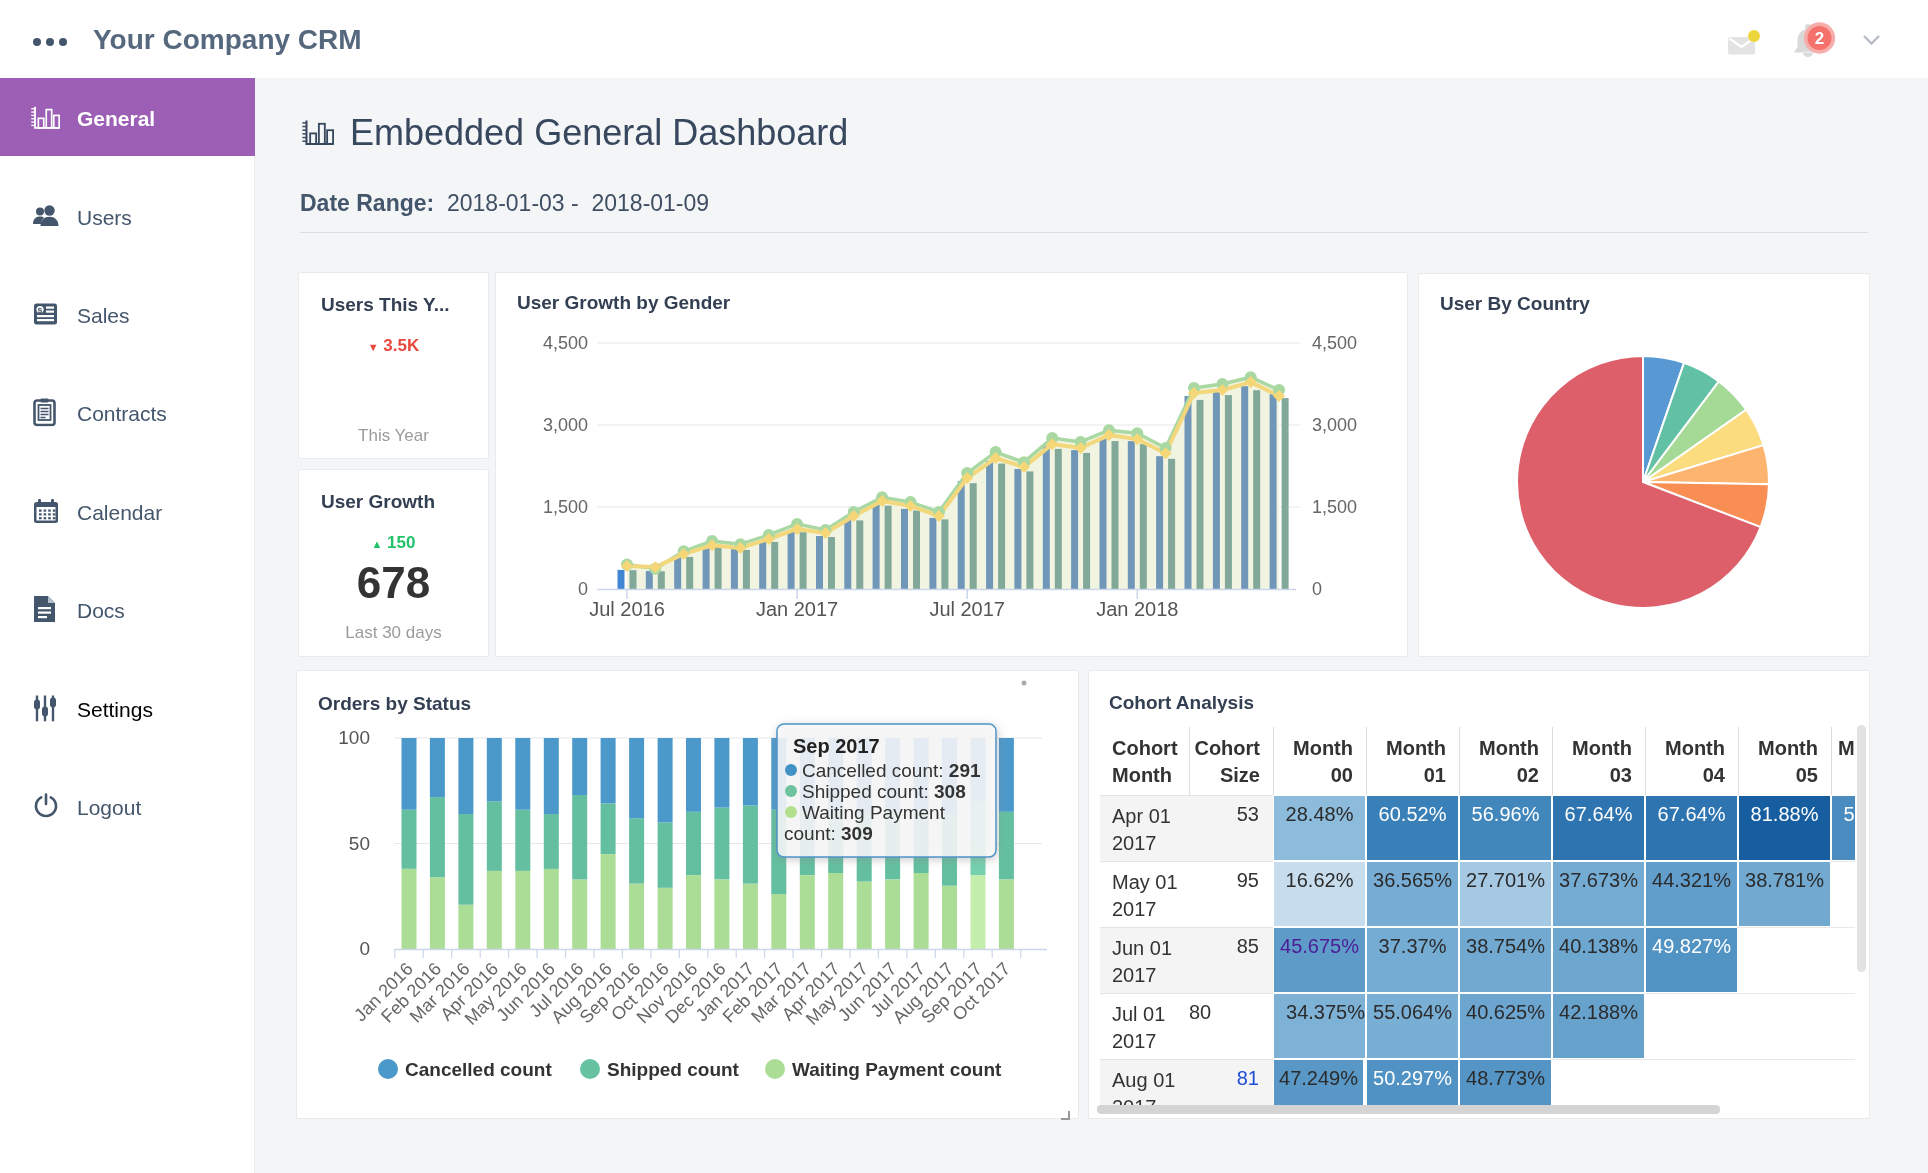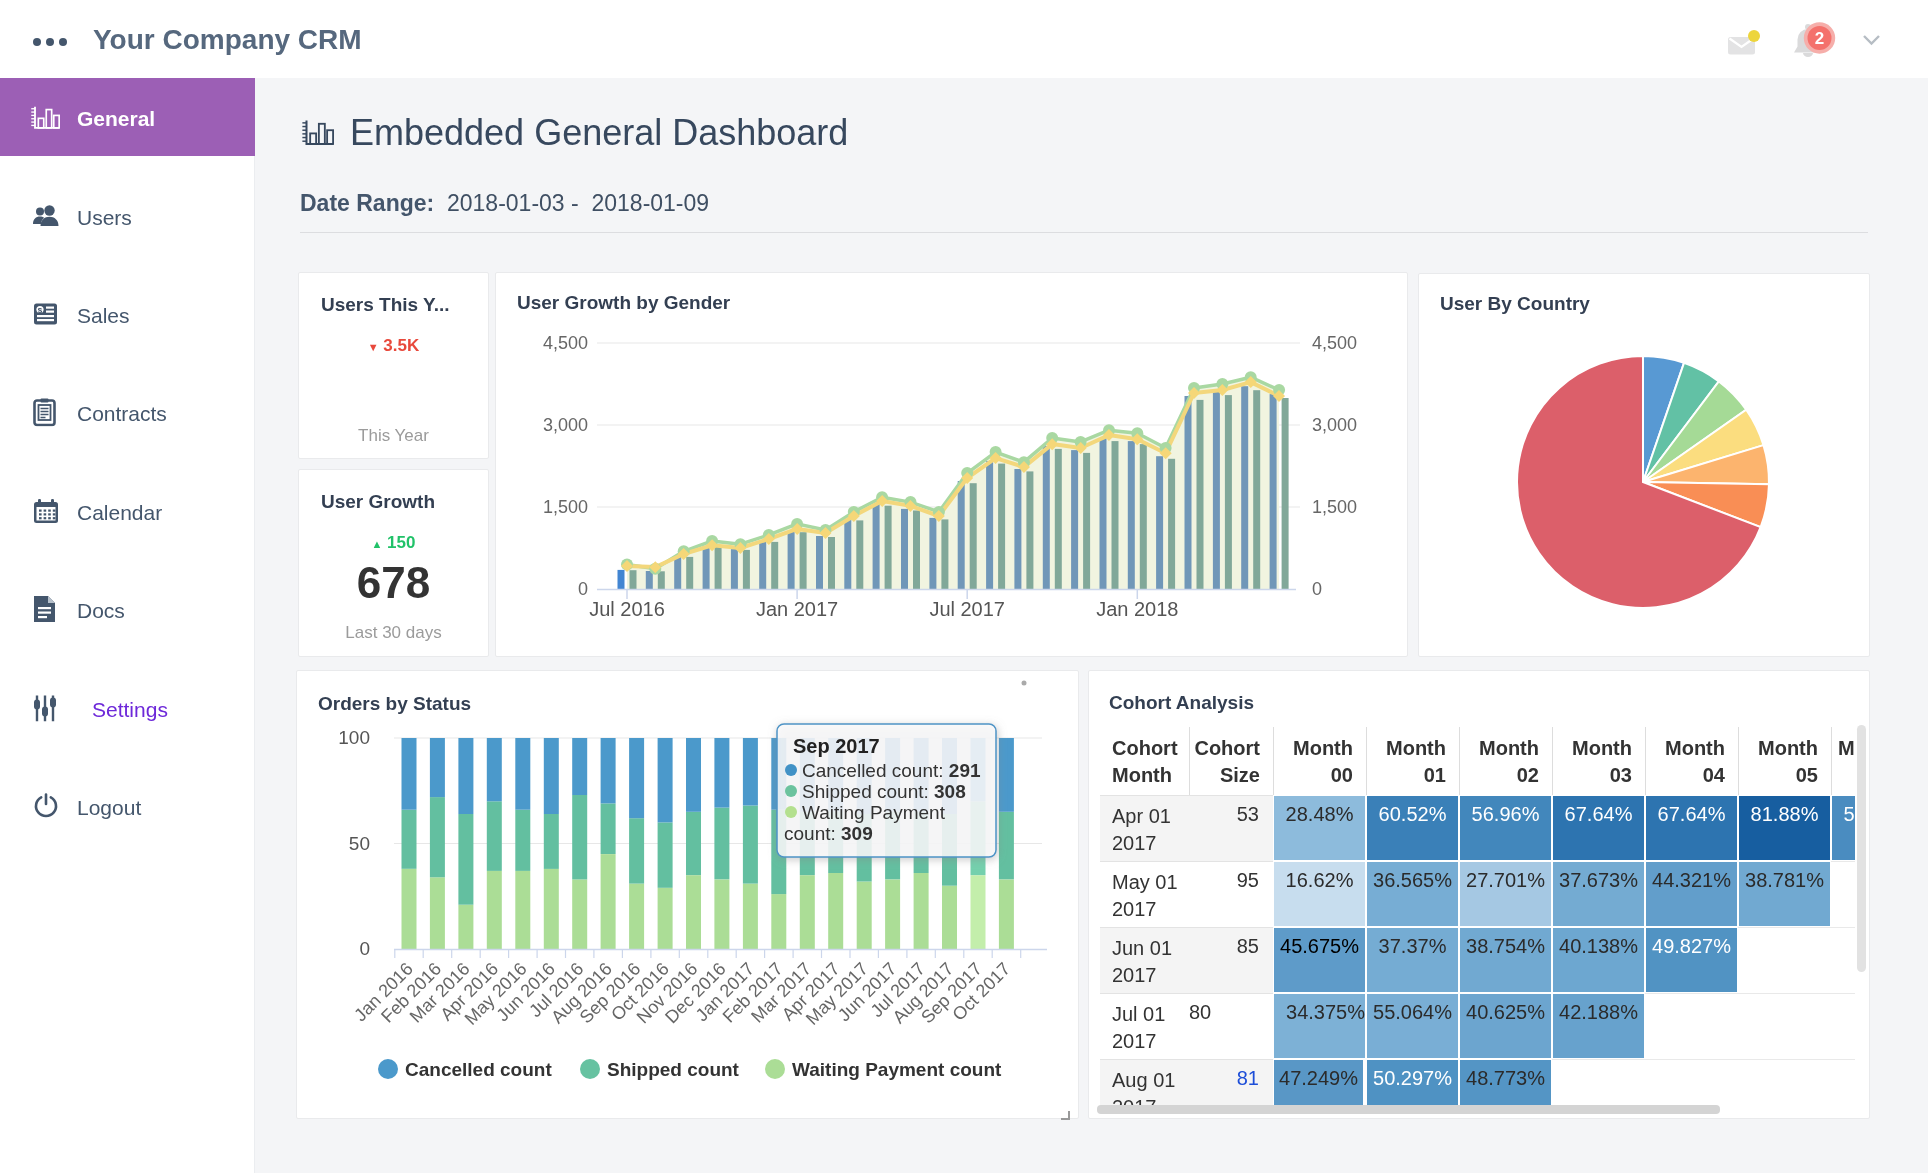--- a/index.html
+++ b/index.html
@@ -132,21 +132,21 @@
 <div style="position:absolute;left:33px;top:50%;transform:translateY(-50%)"><svg width="24" height="27" viewBox="0 0 24 27" stroke="#44566c" stroke-width="2.4">
 <line x1="4" y1="1" x2="4" y2="27"></line>
         <line x1="12" y1="1" x2="12" y2="27"></line>
         <line x1="20" y1="1" x2="20" y2="27"></line>
 <g stroke-width="6" stroke-linecap="round">
           <line x1="4" y1="8" x2="4" y2="12"></line>
           <line x1="12" y1="15" x2="12" y2="19"></line>
           <line x1="20" y1="6" x2="20" y2="10"></line>
         </g>
       </svg></div>
-<div style="position:absolute;left:92px;top:3px;font-size:21px;color:#6d28d9">Settings</div>
+<div style="position:absolute;left:77px;top:3px;font-size:21px;color:#000000">Settings</div>
   </div>
 <div style="position:absolute;left:0;top:793px;width:255px;height:30px">
 <div style="position:absolute;left:33px;top:50%;transform:translateY(-50%)"><svg width="26" height="26" viewBox="0 0 26 26" fill="none" stroke="#44566c" stroke-width="2.6" stroke-linecap="round">
 <path d="M8.2 4.3 a10 10 0 1 0 9.6 0"></path>
         <line x1="13" y1="1.5" x2="13" y2="11"></line>
       </svg></div>
 <div style="position:absolute;left:77px;top:3px;font-size:21px;color:#44566c">Logout</div>
   </div>
 
 <div style="position:absolute;left:301px;top:118px"><svg width="33" height="29" viewBox="0 0 36 29">
@@ -496,21 +496,21 @@
 <div style="position:absolute;left:174px;top:135px;width:91px;height:64px;background:#c7ddee;color:#2b2b2b;font-size:20px;text-align:center;padding-top:7px;box-sizing:border-box">16.62%</div>
 <div style="position:absolute;left:267px;top:135px;width:91px;height:64px;background:#77add4;color:#2b2b2b;font-size:20px;text-align:center;padding-top:7px;box-sizing:border-box">36.565%</div>
 <div style="position:absolute;left:360px;top:135px;width:91px;height:64px;background:#a5c8e3;color:#2b2b2b;font-size:20px;text-align:center;padding-top:7px;box-sizing:border-box">27.701%</div>
 <div style="position:absolute;left:453px;top:135px;width:91px;height:64px;background:#74abd2;color:#2b2b2b;font-size:20px;text-align:center;padding-top:7px;box-sizing:border-box">37.673%</div>
 <div style="position:absolute;left:546px;top:135px;width:91px;height:64px;background:#629ecb;color:#2b2b2b;font-size:20px;text-align:center;padding-top:7px;box-sizing:border-box">44.321%</div>
 <div style="position:absolute;left:639px;top:135px;width:91px;height:64px;background:#71a9d1;color:#2b2b2b;font-size:20px;text-align:center;padding-top:7px;box-sizing:border-box">38.781%</div>
 <div style="position:absolute;left:731px;top:134px;width:93px;height:66px;border-top:1px solid #e9e9e9;box-sizing:border-box"></div>
 <div style="position:absolute;left:0px;top:200px;width:173px;height:66px;background:#f4f4f4;border-top:1px solid #e3e3e3;box-sizing:border-box"></div>
 <div style="position:absolute;left:12px;top:208px;font-size:20px;color:#333;line-height:27px">Jun 01<br>2017</div>
 <div style="position:absolute;left:89px;top:208px;width:70px;font-size:20px;color:#333;text-align:right">85</div>
-<div style="position:absolute;left:174px;top:201px;width:91px;height:64px;background:#5e9bc9;color:#000000;font-size:20px;text-align:center;padding-top:7px;box-sizing:border-box">45.675%</div>
+<div style="position:absolute;left:174px;top:201px;width:91px;height:64px;background:#5e9bc9;color:#4c1d95;font-size:20px;text-align:center;padding-top:7px;box-sizing:border-box">45.675%</div>
 <div style="position:absolute;left:267px;top:201px;width:91px;height:64px;background:#75acd3;color:#2b2b2b;font-size:20px;text-align:center;padding-top:7px;box-sizing:border-box">37.37%</div>
 <div style="position:absolute;left:360px;top:201px;width:91px;height:64px;background:#71a9d1;color:#2b2b2b;font-size:20px;text-align:center;padding-top:7px;box-sizing:border-box">38.754%</div>
 <div style="position:absolute;left:453px;top:201px;width:91px;height:64px;background:#6da7d0;color:#2b2b2b;font-size:20px;text-align:center;padding-top:7px;box-sizing:border-box">40.138%</div>
 <div style="position:absolute;left:546px;top:201px;width:91px;height:64px;background:#5193c3;color:#fff;font-size:20px;text-align:center;padding-top:7px;box-sizing:border-box">49.827%</div>
 <div style="position:absolute;left:638px;top:200px;width:93px;height:66px;border-top:1px solid #e9e9e9;box-sizing:border-box"></div>
 <div style="position:absolute;left:731px;top:200px;width:93px;height:66px;border-top:1px solid #e9e9e9;box-sizing:border-box"></div>
 <div style="position:absolute;left:0px;top:266px;width:173px;height:66px;background:#fff;border-top:1px solid #e3e3e3;box-sizing:border-box"></div>
 <div style="position:absolute;left:12px;top:274px;font-size:20px;color:#333;line-height:27px">Jul 01<br>2017</div>
 <div style="position:absolute;left:89px;top:274px;width:70px;font-size:20px;color:#333;text-align:left">80</div>
 <div style="position:absolute;left:174px;top:267px;width:91px;height:64px;background:#7db1d6;color:#2b2b2b;font-size:20px;text-align:right;padding-top:7px;box-sizing:border-box">34.375%</div>

